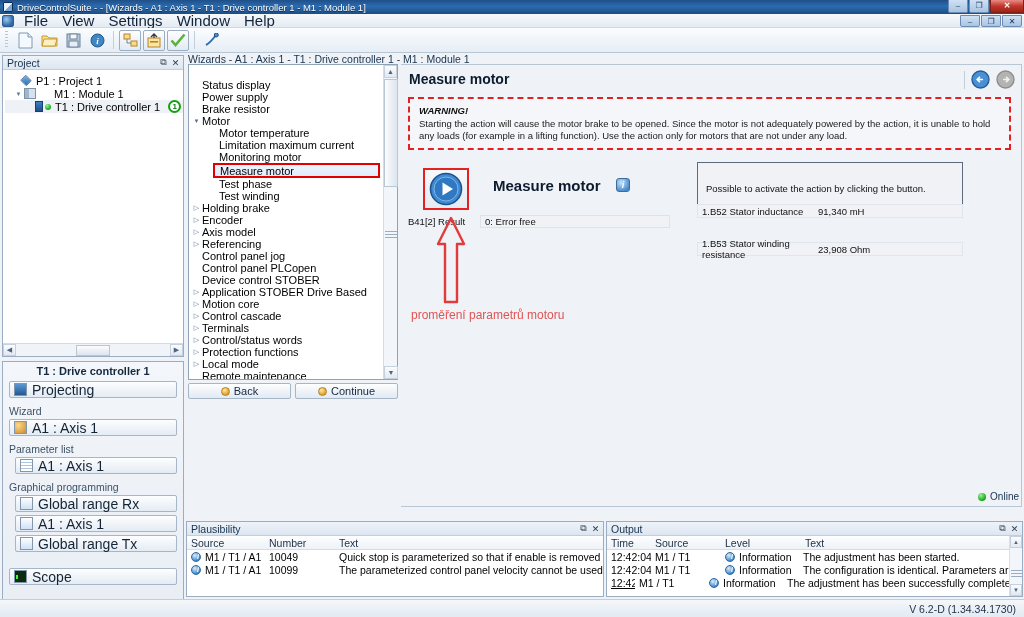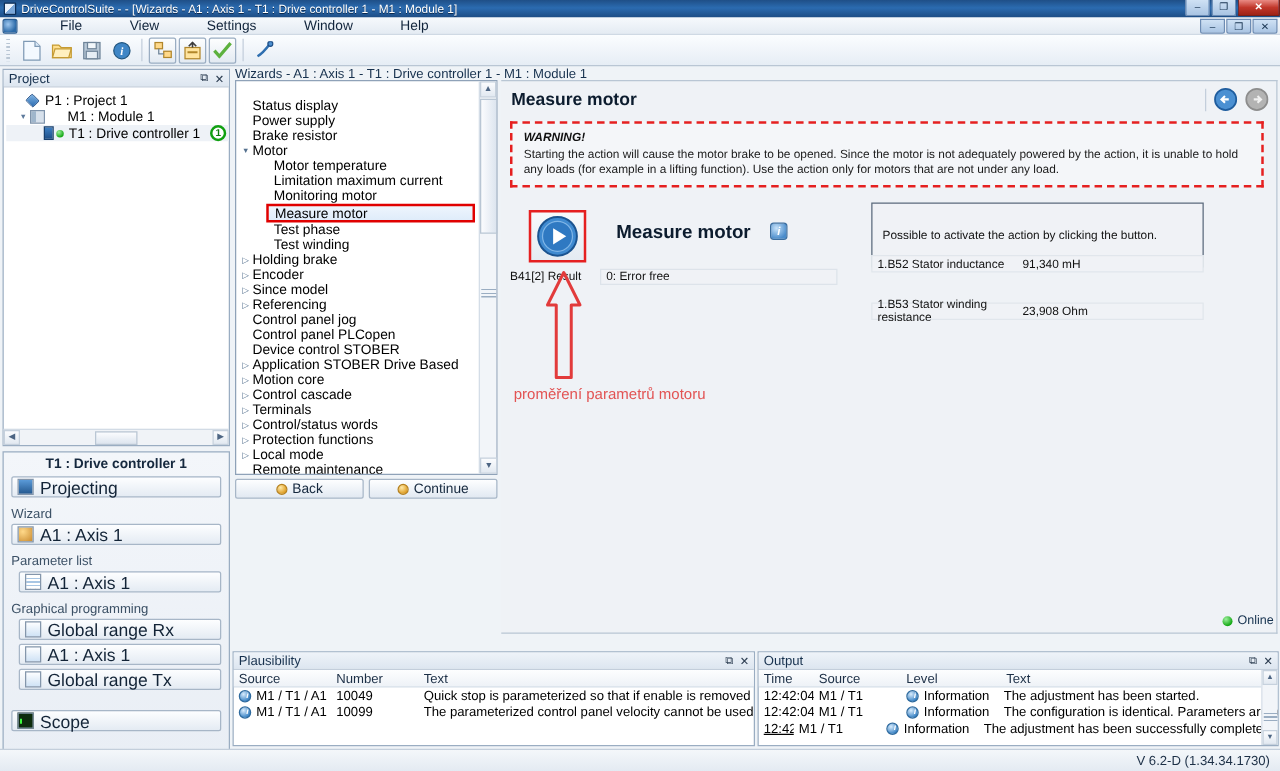--- a/index.html
+++ b/index.html
@@ -46,21 +46,21 @@
     position: absolute; left: 0; top: 14px; width: 1024px; height: 14px;
     background: linear-gradient(to bottom, #f6f9fc, #e4ebf3);
     border-bottom: 1px solid #cfd9e4;
     display: flex; align-items: center; padding-left: 2px;
   }
   .menu-appicon {
     width: 12px; height: 12px; margin-right: 3px; flex: none;
     background: radial-gradient(circle at 35% 35%, #9ec7ef, #2c6aa8 70%);
     border-radius: 2px; border: 1px solid #2b5d92;
   }
-  .menuitem { padding: 0 7px; font-size: 11px; line-height: 14px; color: #11243b; cursor: default; margin-left: 24px; }
+  .menuitem { padding: 0 7px; font-size: 15px; line-height: 14px; color: #11243b; cursor: default; }
   .menu-mdi {
     position: absolute; right: 2px; top: 1px; display: flex;
   }
   .menu-mdi .winbtn { height: 12px; border-top: 1px solid #6d8cb4; }
 
   
   .toolbar {
     position: absolute; left: 0; top: 28px; width: 1024px; height: 25px;
     background: linear-gradient(to bottom, #fbfdff, #e6edf5);
     border-bottom: 1px solid #b9c6d4;
@@ -468,21 +468,21 @@
       <div class="wrow lvl1">
           <span class="wtw">▷</span>
           <span class="wlbl">Holding brake</span>
         </div>
       <div class="wrow lvl1">
           <span class="wtw">▷</span>
           <span class="wlbl">Encoder</span>
         </div>
       <div class="wrow lvl1">
           <span class="wtw">▷</span>
-          <span class="wlbl">Since model</span>
+          <span class="wlbl">Axis model</span>
         </div>
       <div class="wrow lvl1">
           <span class="wtw">▷</span>
           <span class="wlbl">Referencing</span>
         </div>
       <div class="wrow lvl1">
           <span class="wtw"></span>
           <span class="wlbl">Control panel jog</span>
         </div>
       <div class="wrow lvl1">

